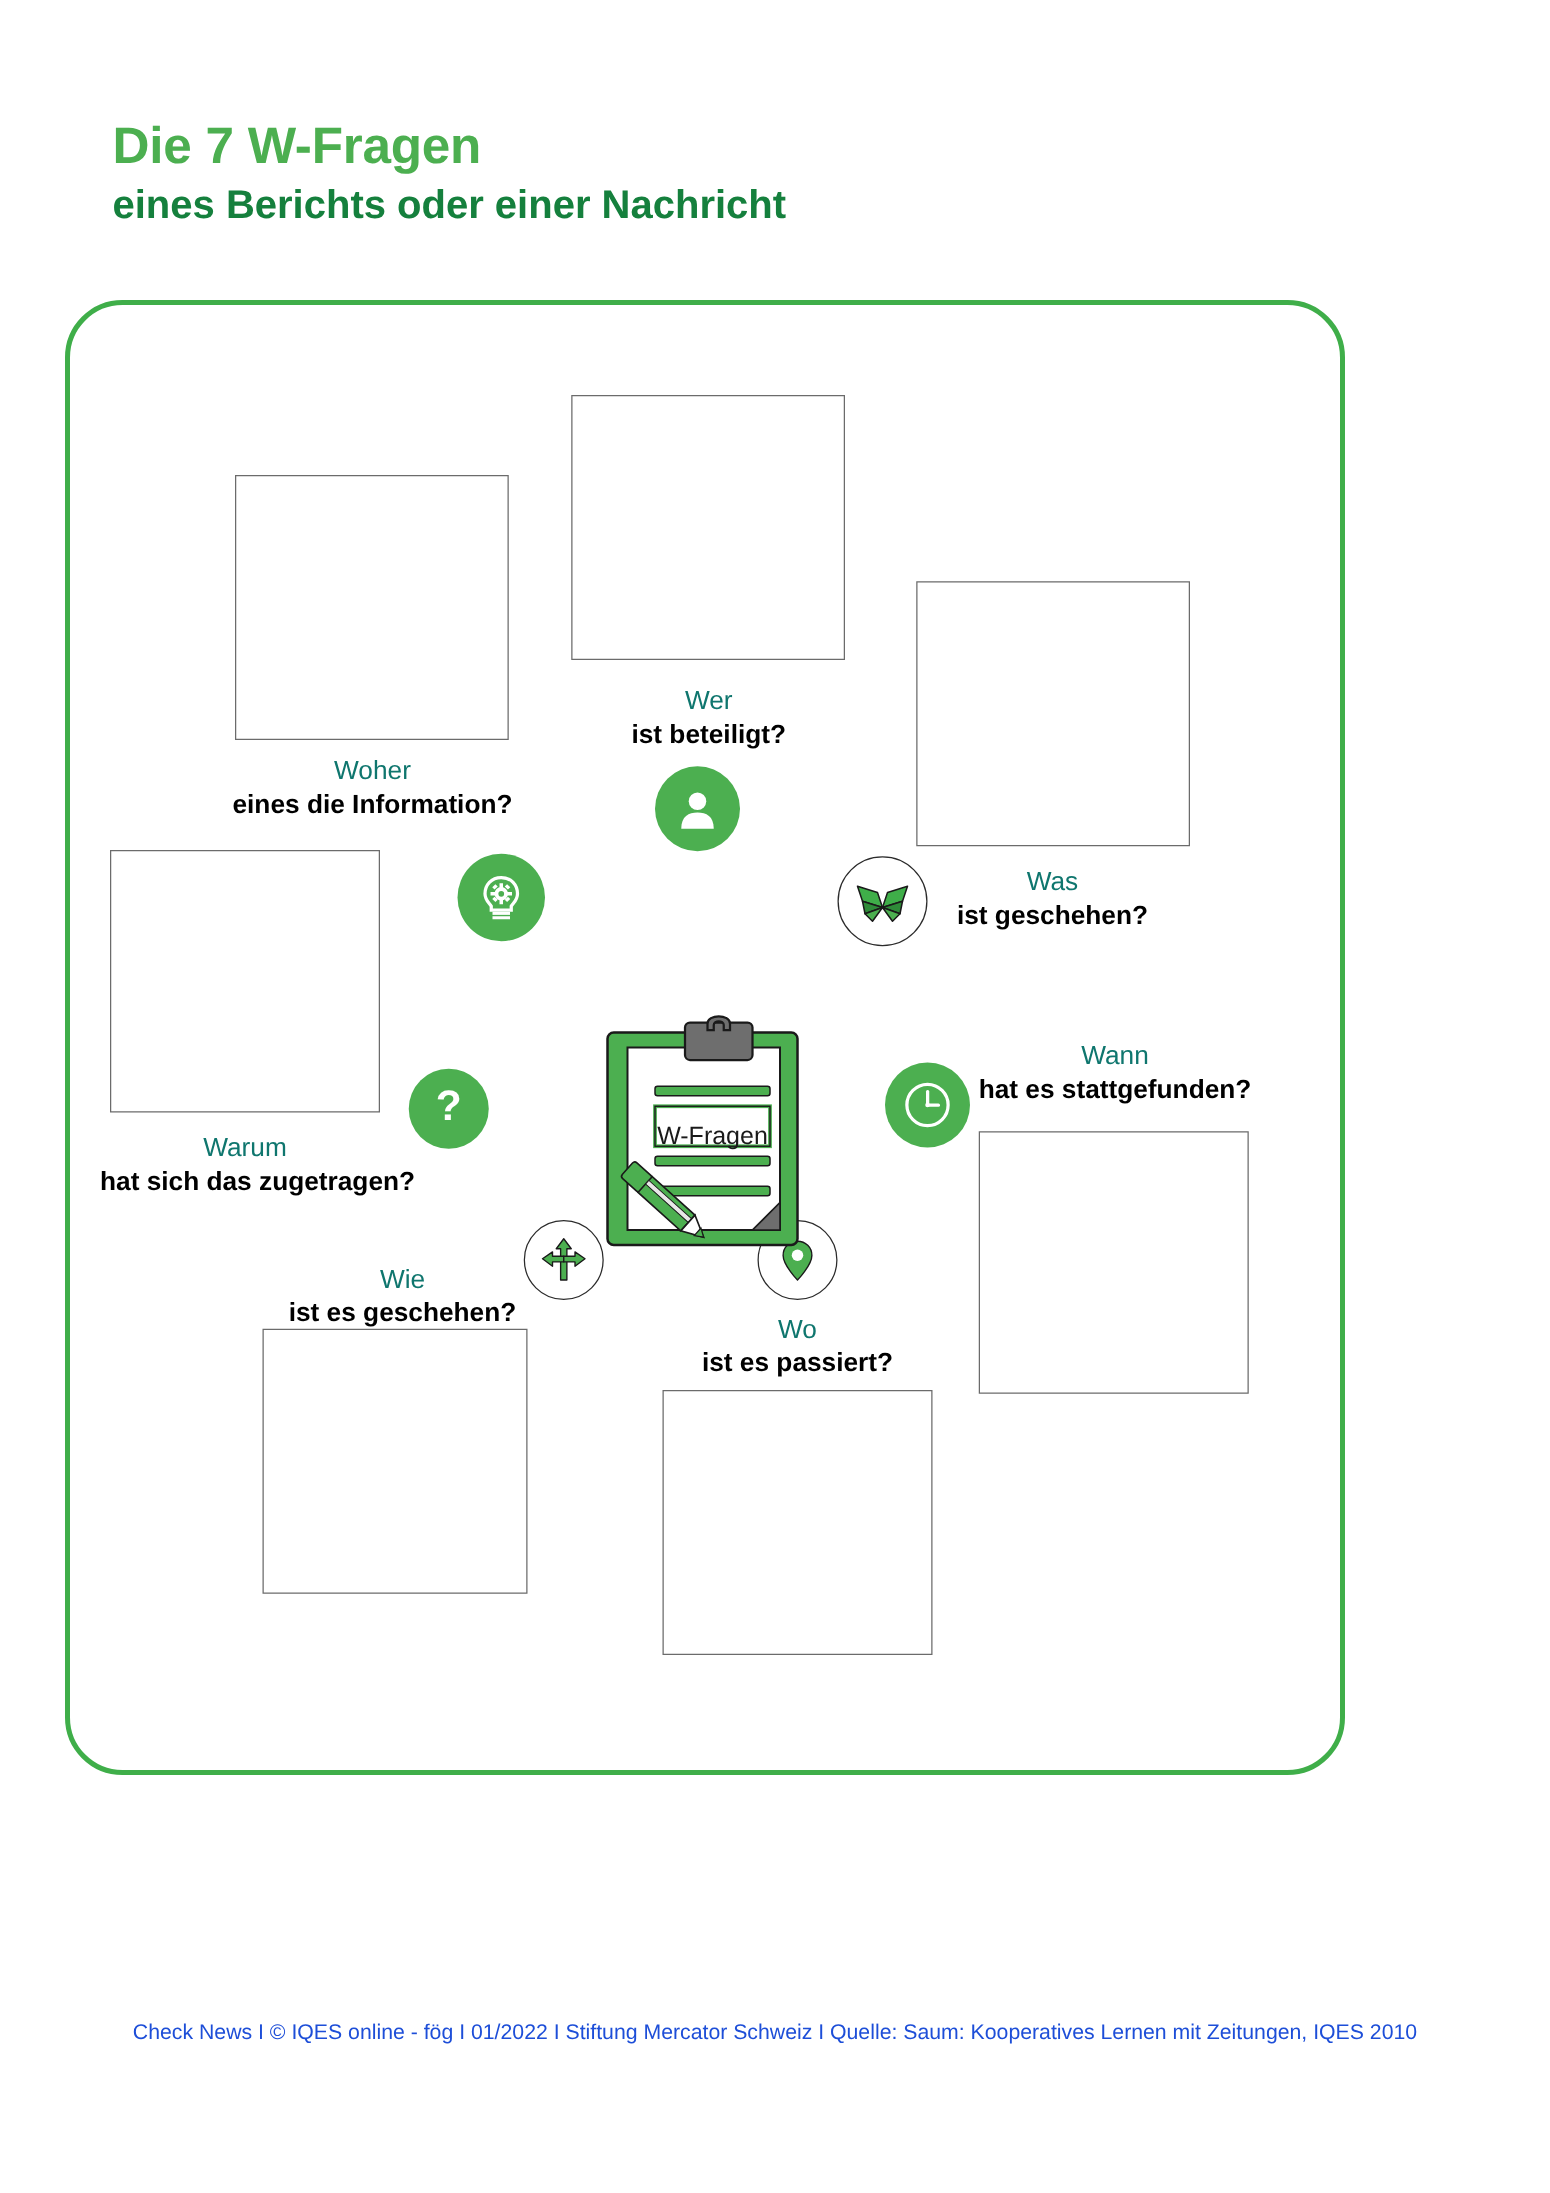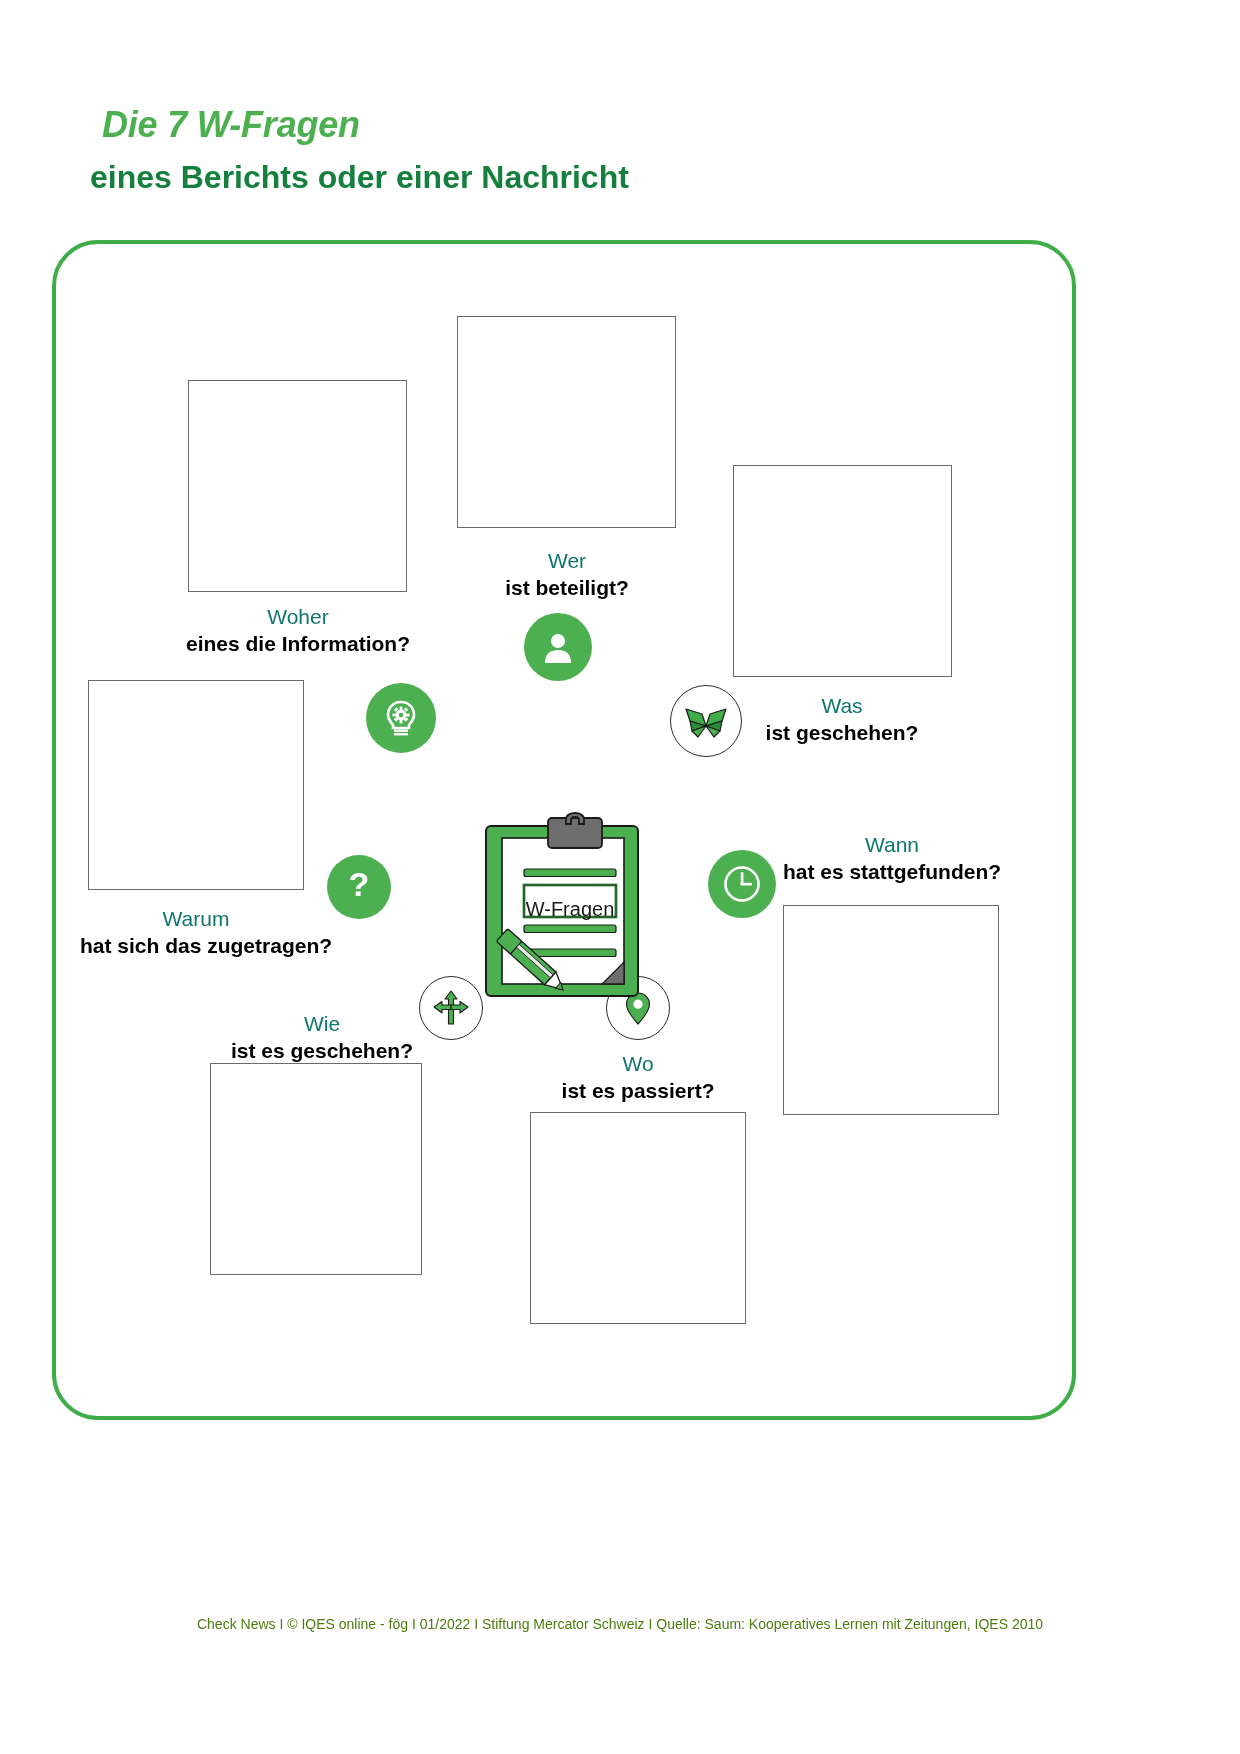--- a/index.html
+++ b/index.html
@@ -18,27 +18,26 @@
   }
 
   
   #header {
     position: absolute;
     left: 90px;
     top: 92px;
     width: 900px;
   }
   #title {
-    font-size: 36px;
+    font-size: 41px;
     font-weight: bold;
     color: #4CAF50;
     line-height: 1.18;
     letter-spacing: -0.2px;
-    margin: 12px;
-    font-style: italic;
+    margin: 0;
   }
   #subtitle {
     font-size: 32px;
     font-weight: bold;
     color: #15803d;
     line-height: 1.2;
     margin: 4px 0 0 0;
   }
 
   
@@ -106,22 +105,22 @@
     height: 192px;
   }
 
   
   #footer {
     position: absolute;
     left: 0;
     top: 1616px;
     width: 1240px;
     text-align: center;
-    font-size: 14px;
-    color: #4d7c0f;
+    font-size: 17px;
+    color: #1d4ed8;
     font-family: "Liberation Sans", sans-serif;
   }
 </style>
 </head>
 <body>
 
 <div id="header">
   <h1 id="title">Die 7 W-Fragen</h1>
   <h2 id="subtitle">eines Berichts oder einer Nachricht</h2>
 </div>

